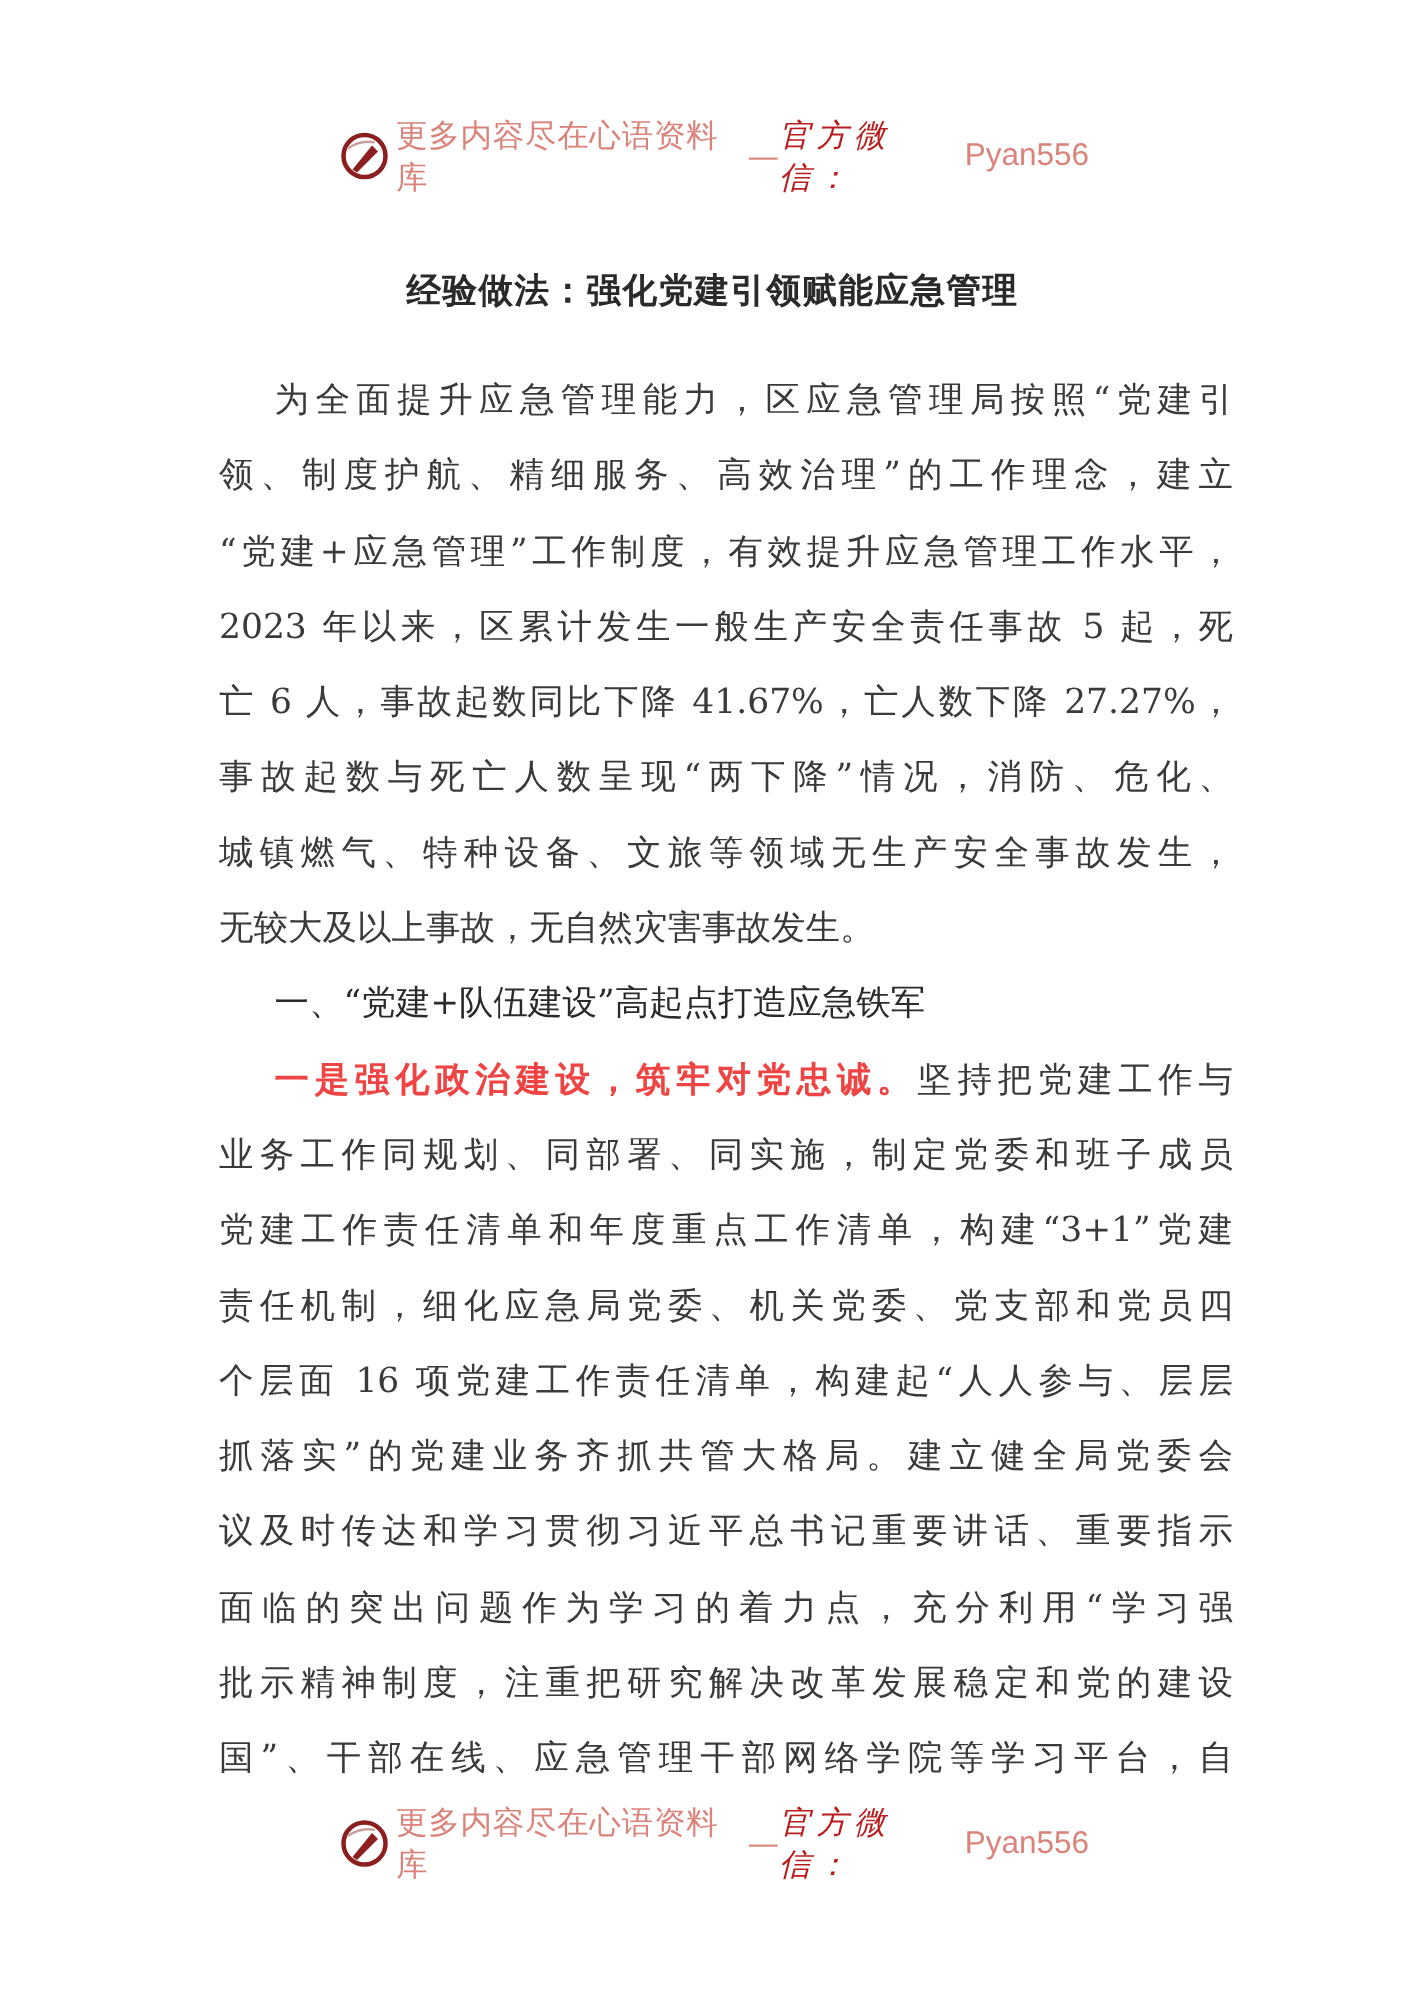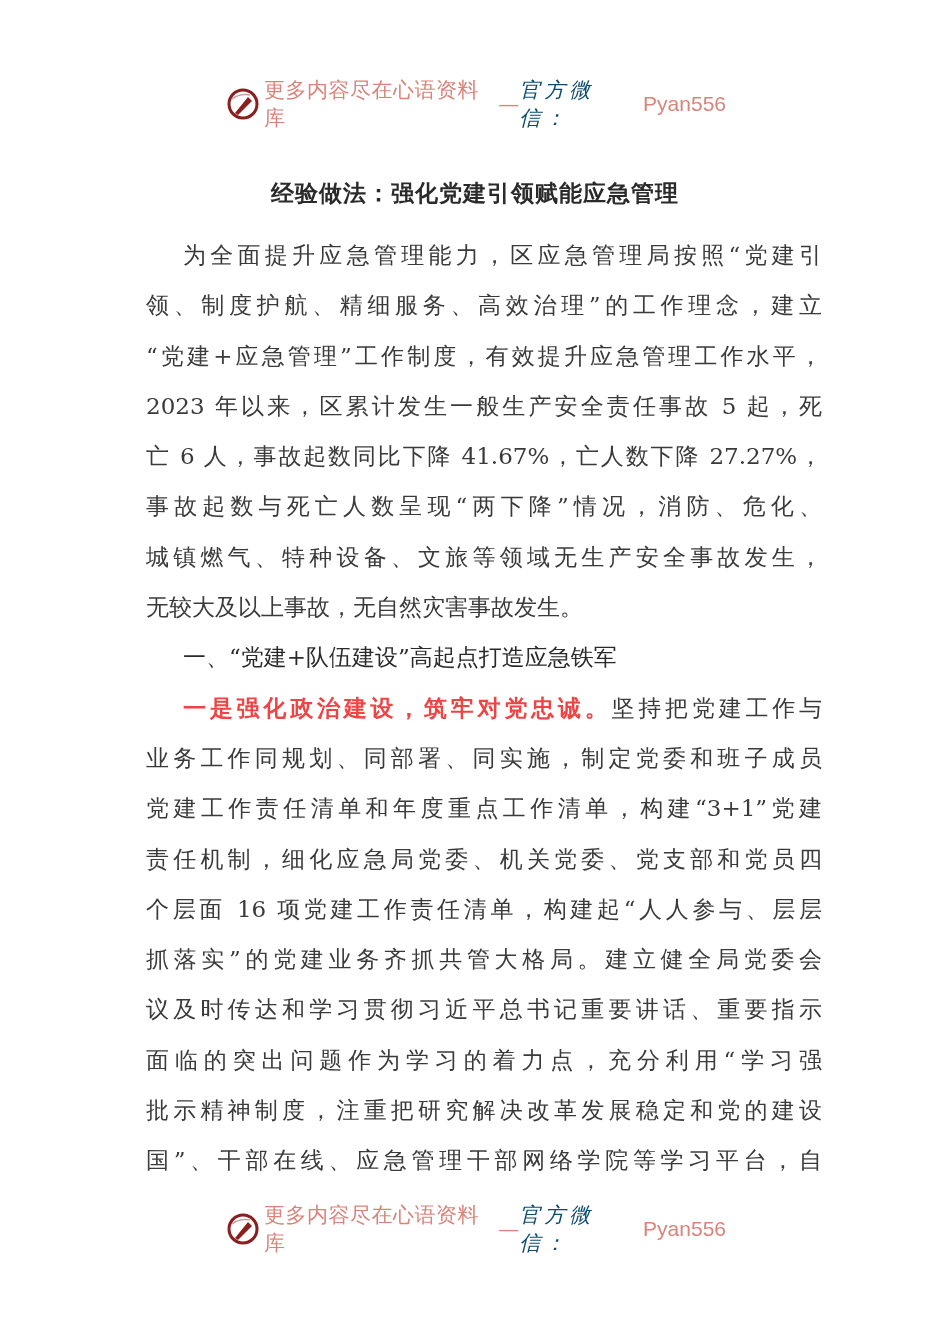--- a/index.html
+++ b/index.html
@@ -5,26 +5,26 @@
   html, body { margin:0; padding:0; background:#ffffff; }
   body { width:950px; height:1344px; position:relative; overflow:hidden;
          font-family:"DejaVu Serif", "Liberation Serif", serif; color:#3a3a3a; }
   .banner { position:absolute; left:226px; width:500px; height:40px;
             display:flex; align-items:center; font-size:21px; }
   .banner.top { top:84px; }
   .banner.bottom { top:1209px; }
   .logo { width:34px; height:34px; margin-right:4px; flex:0 0 auto; }
   .b-red { color:#d9837a; letter-spacing:0.5px; }
   .b-dash { color:#d9837a; }
-  .b-gray { color:#0c4a6e; font-style:italic; letter-spacing:4px;font-family:Liberation Mono, monospace; }
+  .b-gray { color:#b91c1c; font-style:italic; letter-spacing:4px;font-family:Liberation Mono, monospace; }
   .b-id { color:#d9837a; font-family:"Liberation Sans", sans-serif; font-size:21px; }
 
   .title { position:absolute; top:178px; left:0; width:950px; text-align:center;
            font-size:23px; font-weight:bold; color:#2a2a2a; letter-spacing:1px; }
-  .content { position:absolute; top:230px; left:146px; width:676px; }
+  .content { position:absolute; top:242px; left:146px; width:676px; }
   .line { height:50.3px; line-height:50.3px; font-size:23px; white-space:nowrap;
           text-align:justify; text-align-last:justify; color:#3a3a3a; }
   .line.last { text-align-last:left; }
   .indent { padding-left:37px; }
   .heading { font-weight:normal; color:#2a2a2a; text-align-last:left; }
   .bold { font-weight:bold; color:#ef4444; }
 </style>
 </head>
 <body>
 

